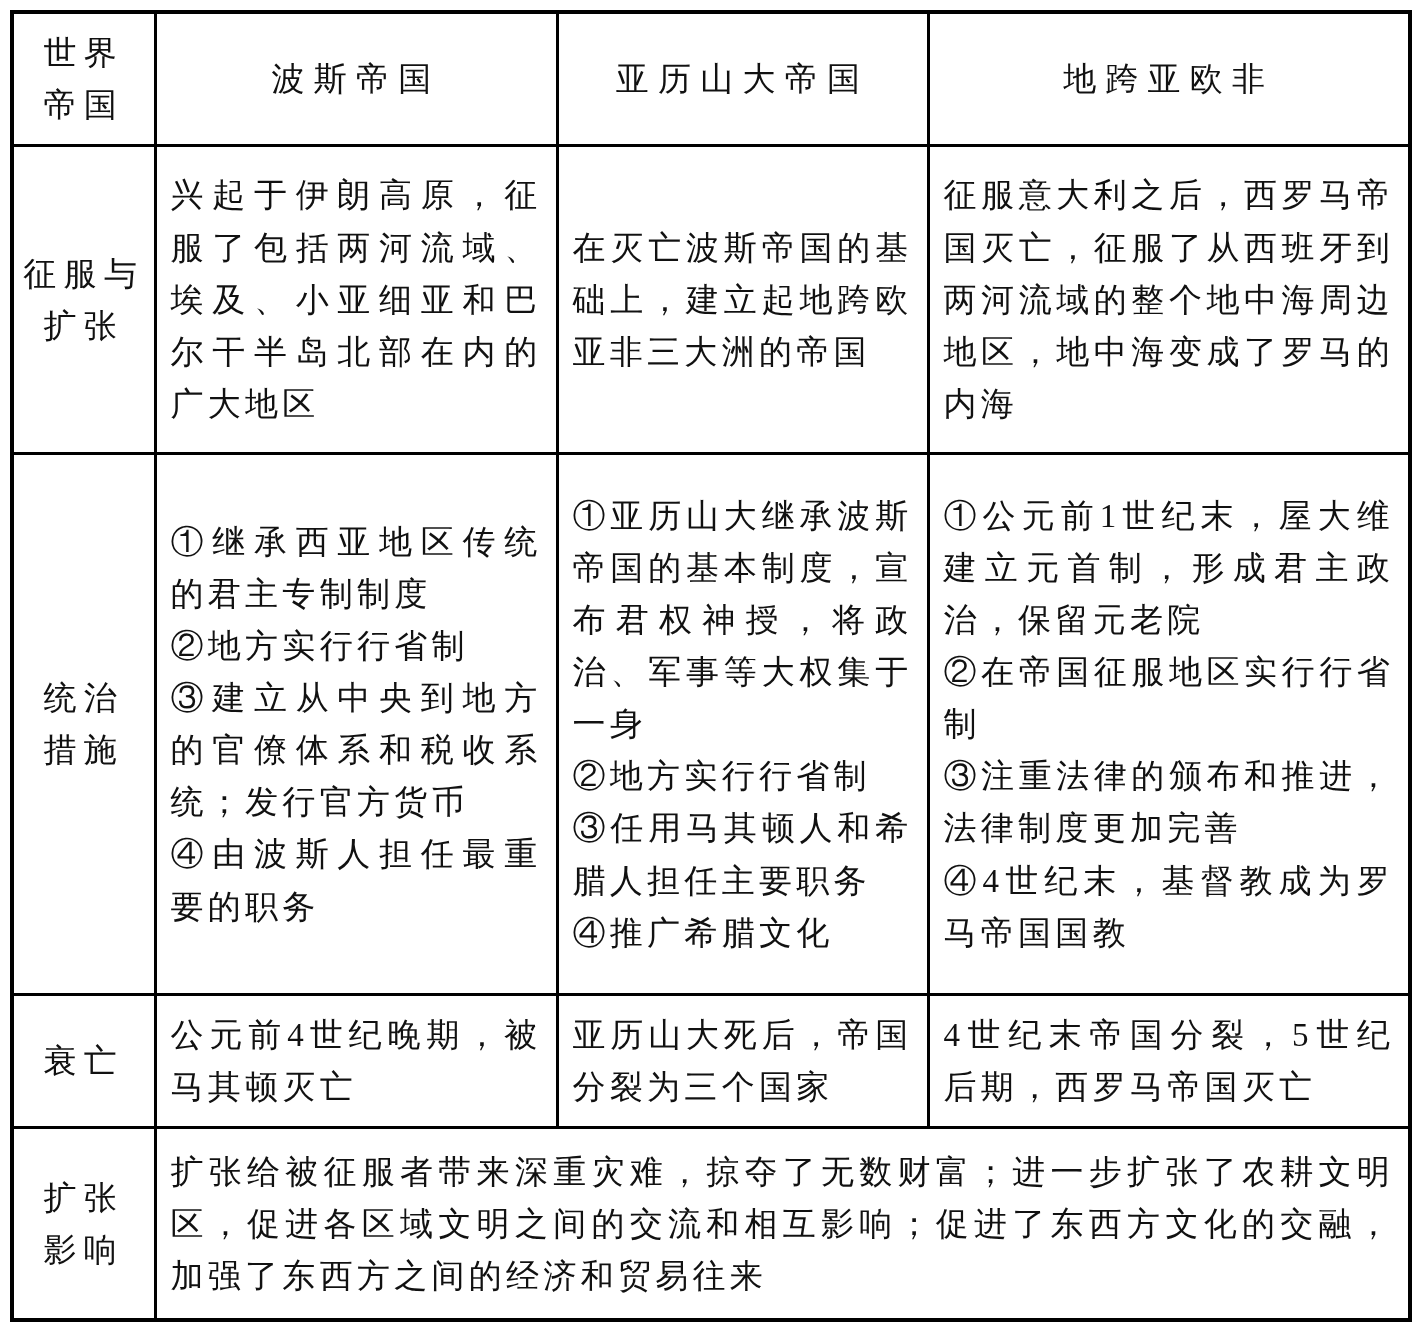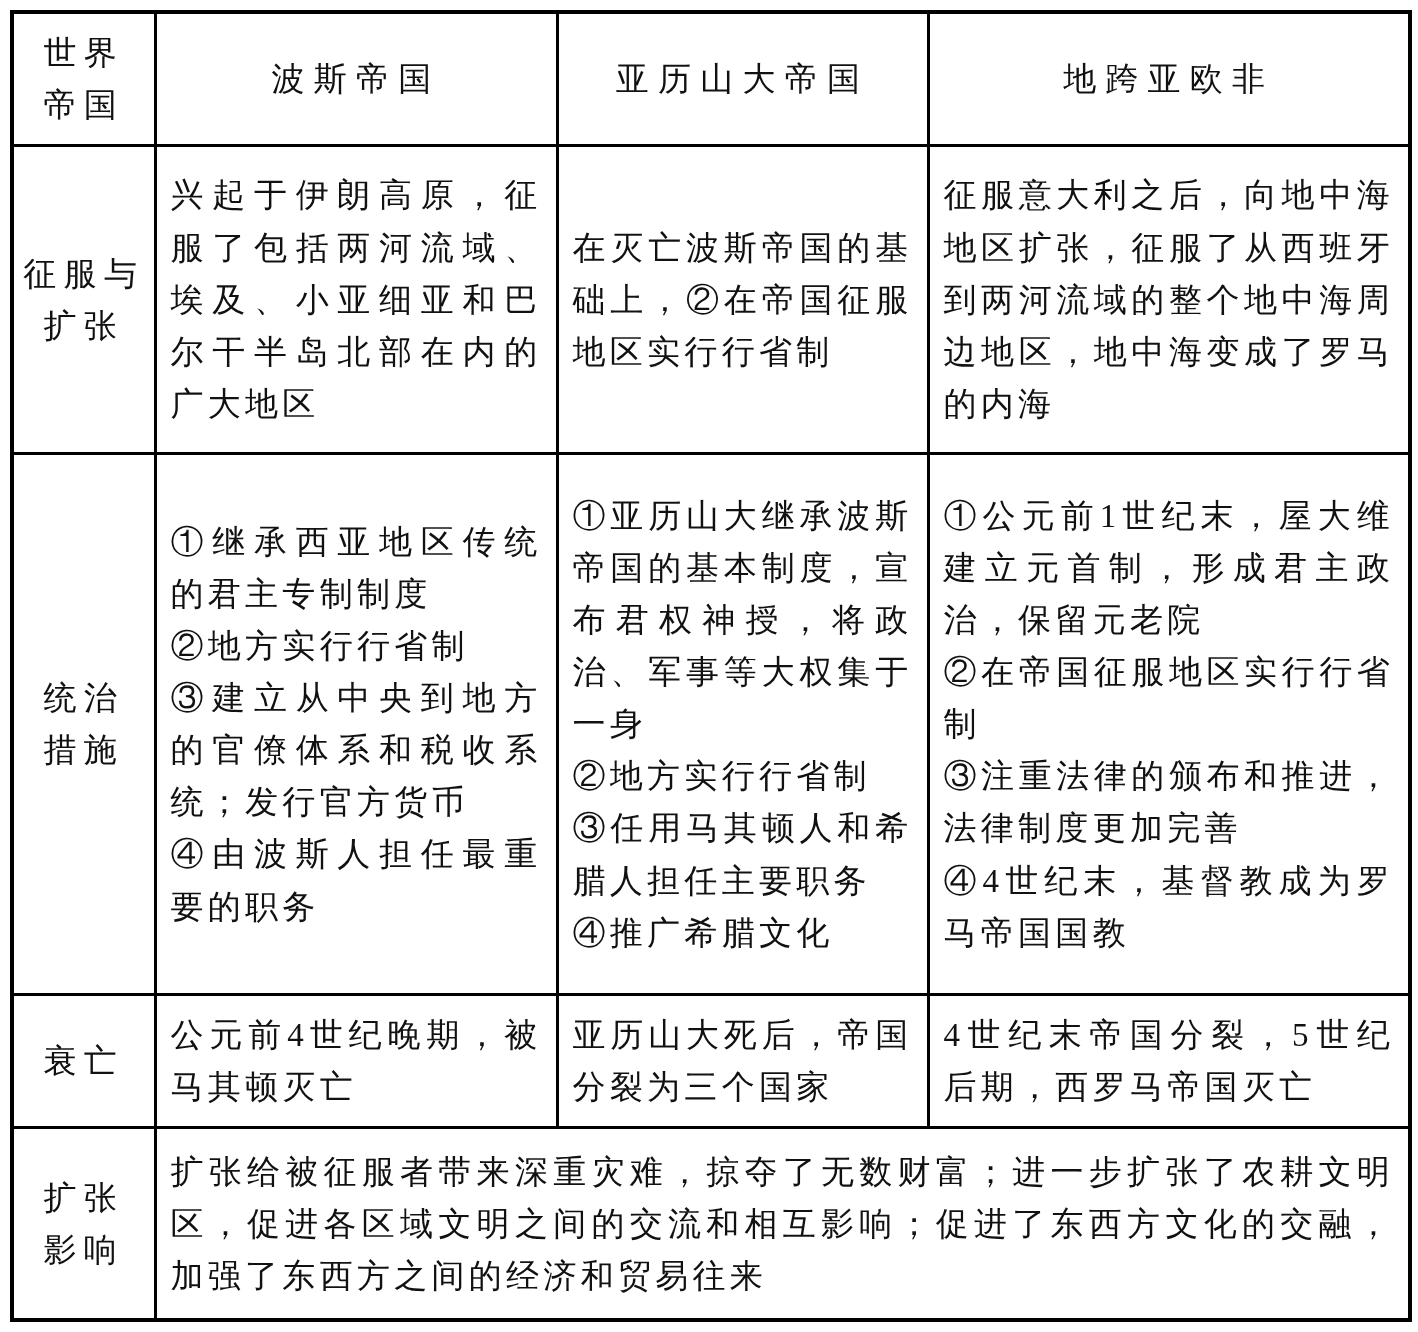--- a/index.html
+++ b/index.html
@@ -71,22 +71,22 @@
         <td class="label">世界
 帝国</td>
         <td class="head">波斯帝国</td>
         <td class="head">亚历山大帝国</td>
         <td class="head">地跨亚欧非</td>
       </tr>
       <tr class="r3">
         <td class="label">征服与
 扩张</td>
         <td class="para">兴起于伊朗高原，征服了包括两河流域、埃及、小亚细亚和巴尔干半岛北部在内的广大地区</td>
-        <td class="para">在灭亡波斯帝国的基础上，②在帝国征服地区实行行省制</td>
-        <td class="para">征服意大利之后，向地中海地区扩张，征服了从西班牙到两河流域的整个地中海周边地区，地中海变成了罗马的内海</td>
+        <td class="para">在灭亡波斯帝国的基础上，建立起地跨欧亚非三大洲的帝国</td>
+        <td class="para">征服意大利之后，西罗马帝国灭亡，征服了从西班牙到两河流域的整个地中海周边地区，地中海变成了罗马的内海</td>
       </tr>
       <tr class="r4">
         <td class="label">统治
 措施</td>
         <td class="para">①继承西亚地区传统的君主专制制度
 ②地方实行行省制
 ③建立从中央到地方的官僚体系和税收系统；发行官方货币
 ④由波斯人担任最重要的职务</td>
         <td class="para">①亚历山大继承波斯帝国的基本制度，宣布君权神授，将政治、军事等大权集于一身
 ②地方实行行省制

